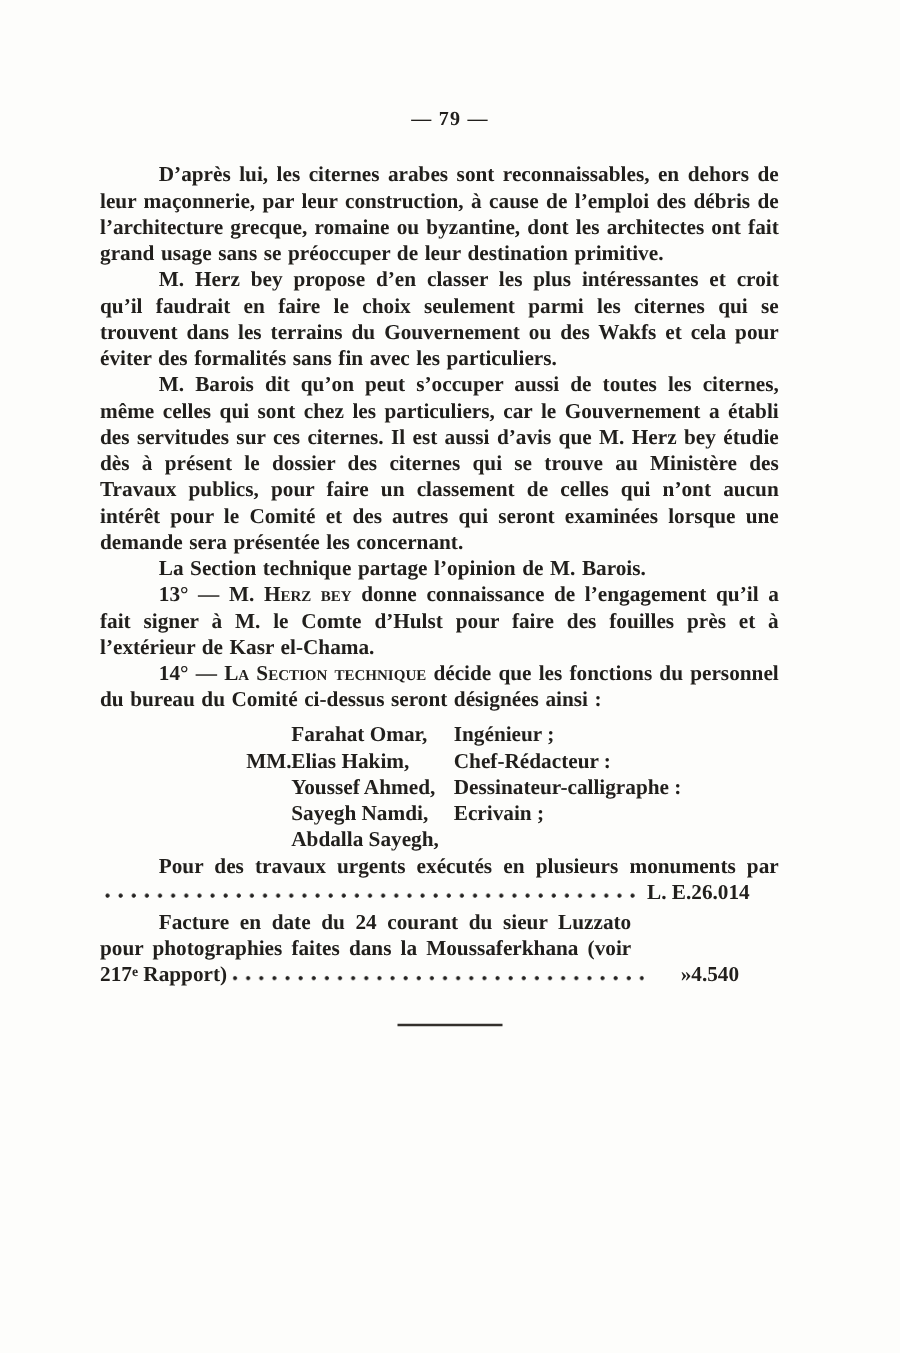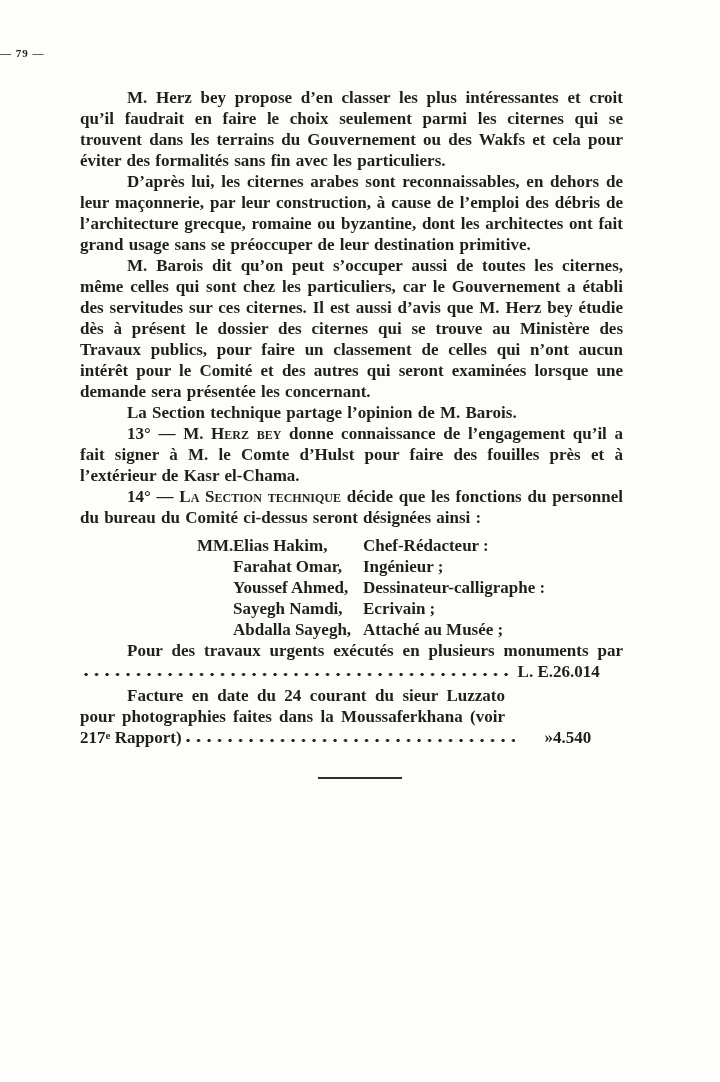--- a/index.html
+++ b/index.html
@@ -12,22 +12,23 @@
     width: 720px;
     height: 1082px;
     background: #fdfdfb;
     overflow: hidden;
     font-family: "Liberation Serif", "DejaVu Serif", serif;
     font-weight: 700;
     color: #211f1c;
     -webkit-font-smoothing: antialiased;
   }
   .pageno {
-    padding-top: 43px;
-    font-size: 11px;
+    padding-top: 85px;
+    text-align: center;
+    font-size: 16px;
     line-height: 21px;
     letter-spacing: 1px;
   }
   .textblock {
     margin: 23px 0 0 80px;
     width: 543px;
     font-size: 17px;
     line-height: 21px;
   }
   .para {
@@ -91,57 +92,56 @@
 </style>
 </head>
 <body>
 
 <div class="sheet">
 
   <div class="pageno">— 79 —</div>
 
   <div class="textblock">
 
+    <p class="para indent">D’après lui, les citernes arabes sont reconnaissables, en dehors de leur maçonnerie, par leur construction, à cause de l’emploi des débris de l’architecture grecque, romaine ou byzantine, dont les architectes ont fait grand usage sans se préoccuper de leur destination primitive.</p>
+
     <p class="para indent">M. Herz bey propose d’en classer les plus intéressantes et croit qu’il faudrait en faire le choix seulement parmi les citernes qui se trouvent dans les terrains du Gouvernement ou des Wakfs et cela pour éviter des formalités sans fin avec les particuliers.</p>
-
-    <p class="para indent">D’après lui, les citernes arabes sont reconnaissables, en dehors de leur maçonnerie, par leur construction, à cause de l’emploi des débris de l’architecture grecque, romaine ou byzantine, dont les architectes ont fait grand usage sans se préoccuper de leur destination primitive.</p>
 
     <p class="para indent">M. Barois dit qu’on peut s’occuper aussi de toutes les citernes, même celles qui sont chez les particuliers, car le Gouvernement a établi des servitudes sur ces citernes. Il est aussi d’avis que M. Herz bey étudie dès à présent le dossier des citernes qui se trouve au Ministère des Travaux publics, pour faire un classement de celles qui n’ont aucun intérêt pour le Comité et des autres qui seront examinées lorsque une demande sera présentée les concernant.</p>
 
     <p class="para indent">La Section technique partage l’opinion de M. Barois.</p>
 
     <p class="para indent"><span>13° — M. </span><span class="sc">Herz bey</span><span> donne connaissance de l’engagement qu’il a fait signer à M. le Comte d’Hulst pour faire des fouilles près et à l’extérieur de Kasr el-Chama.</span></p>
 
     <p class="para indent"><span>14° — </span><span class="sc">La Section technique</span><span> décide que les fonctions du personnel du bureau du Comité ci-dessus seront désignées ainsi :</span></p>
 
     <div class="personnel">
       <div class="personnel-row">
+        <span class="mm-cell"></span>
+        <span class="name-cell">Farahat Omar,</span>
+        <span class="role-cell">Ingénieur ;</span>
+      </div>
+      <div class="personnel-row">
         <span class="mm-cell">MM.</span>
         <span class="name-cell">Elias Hakim,</span>
         <span class="role-cell">Chef-Rédacteur :</span>
-      </div>
-      <div class="personnel-row">
-        <span class="mm-cell"></span>
-        <span class="name-cell">Farahat Omar,</span>
-        <span class="role-cell">Ingénieur ;</span>
       </div>
       <div class="personnel-row">
         <span class="mm-cell"></span>
         <span class="name-cell">Youssef Ahmed,</span>
         <span class="role-cell">Dessinateur-calligraphe :</span>
       </div>
       <div class="personnel-row">
         <span class="mm-cell"></span>
         <span class="name-cell">Sayegh Namdi,</span>
         <span class="role-cell">Ecrivain ;</span>
       </div>
       <div class="personnel-row">
         <span class="mm-cell"></span>
         <span class="name-cell">Abdalla Sayegh,</span>
-        <span class="role-cell">Attaché au Musée ;</span>
       </div>
     </div>
 
 
     <div class="invoice">
       <div class="just-line indent">Pour des travaux urgents exécutés en plusieurs monuments par</div>
       <div class="leader-row">
         <span class="leader"></span>
         <span class="currency">L. E.</span>
         <span class="amount">26.014</span>

